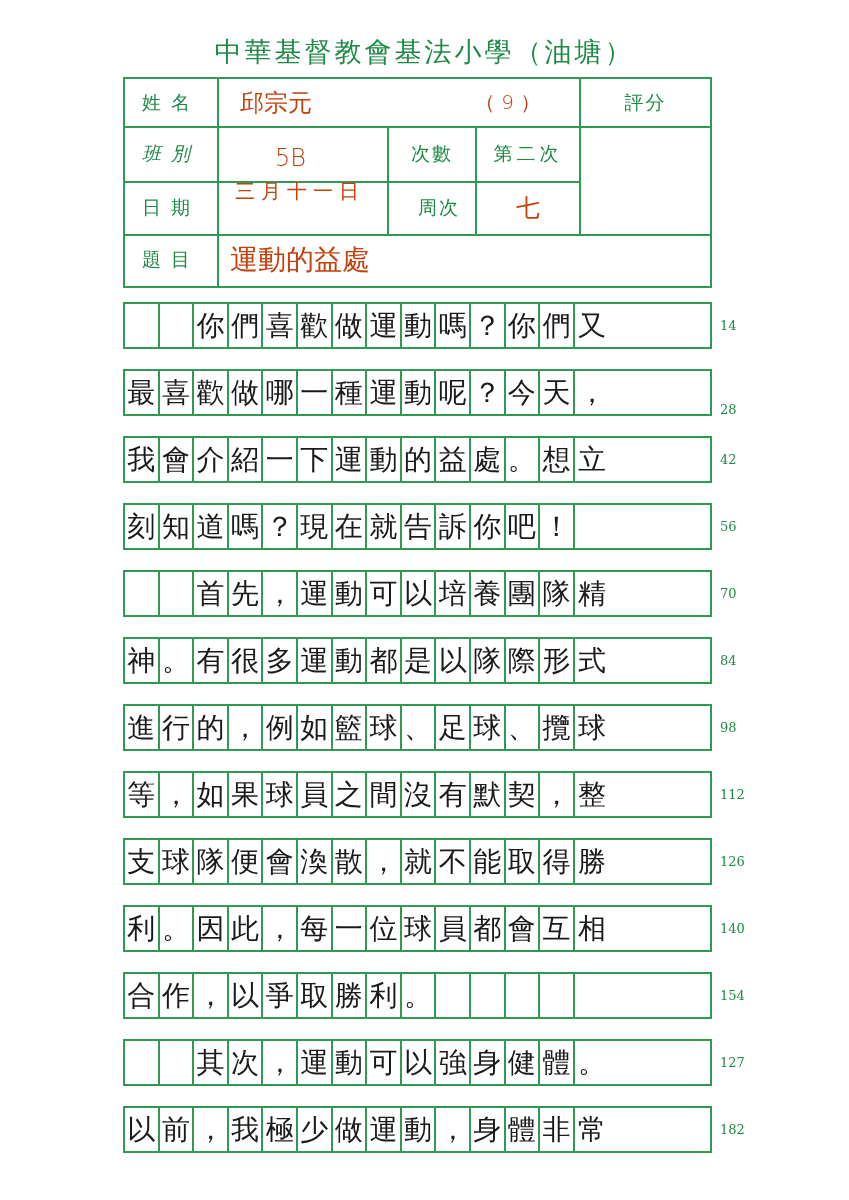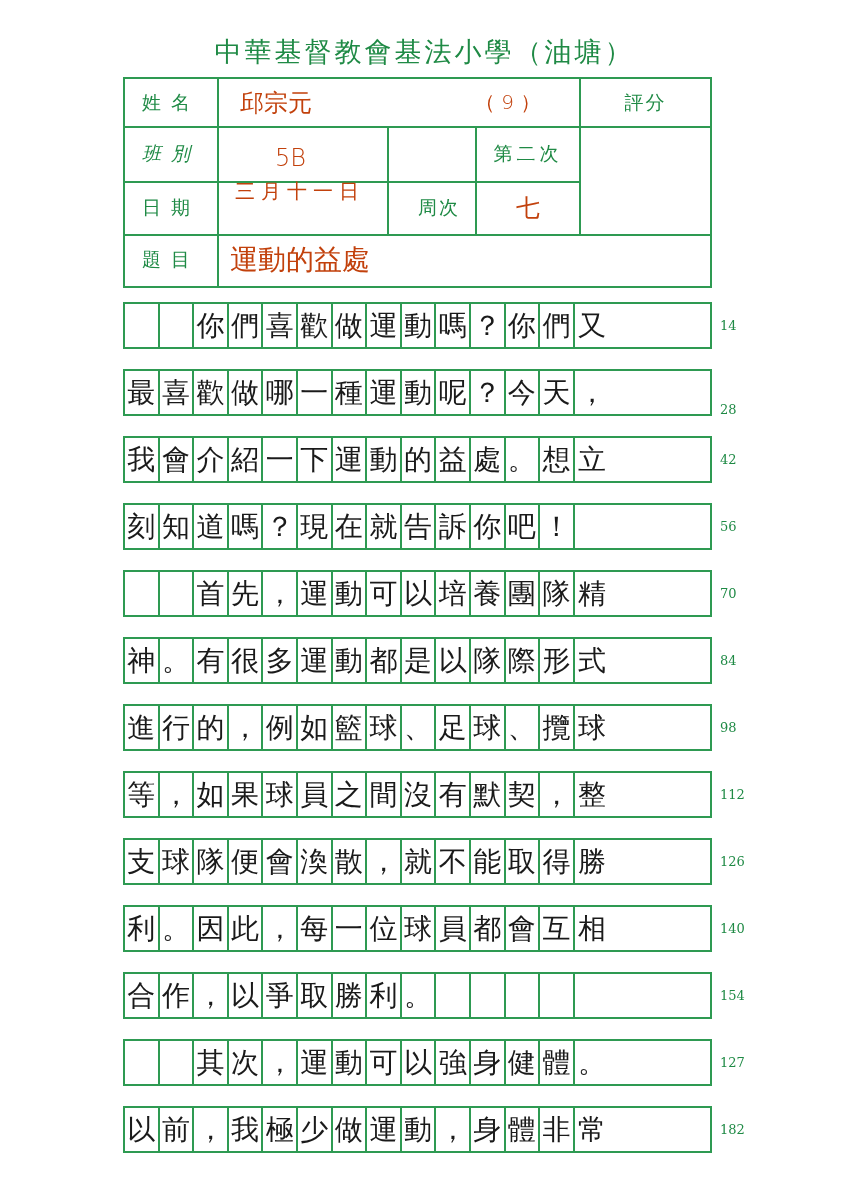--- a/index.html
+++ b/index.html
@@ -55,20 +55,21 @@
   <div class="vline" style="left:262px;top:47px;height:108px;"></div>
   <div class="vline" style="left:350px;top:47px;height:108px;"></div>
 
   <div class="hcell label" style="left:0;top:0;width:92px;height:47px;">姓名</div>
   <div class="hcell hw" style="left:115px;top:0;width:200px;height:47px;">邱宗元</div>
   <div class="hcell hw" style="left:350px;top:0;width:100px;height:47px;font-size:20px;">（ 9 ）</div>
   <div class="hcell label" style="left:456px;top:0;width:129px;height:47px;letter-spacing:2px;">評分</div>
 
   <div class="hcell label" style="left:0;top:47px;width:92px;height:55px;font-style:italic;">班別</div>
   <div class="hcell hw" style="left:118px;top:47px;width:140px;height:64px;margin-left:32px;">5B</div>
+  <div class="hcell label" style="left:264px;top:47px;width:86px;height:55px;letter-spacing:2px;">次數</div>
   <div class="hcell label" style="left:352px;top:47px;width:102px;height:55px;letter-spacing:4px;">第二次</div>
 
   <div class="hcell label" style="left:0;top:102px;width:92px;height:53px;">日期</div>
   <div class="hcell hw" style="left:110px;top:86px;width:150px;height:53px;letter-spacing:6px;font-size:20px;">三月十一日</div>
   <div class="hcell label" style="left:264px;top:102px;width:100px;height:53px;letter-spacing:2px;">周次</div>
   <div class="hcell hw" style="left:352px;top:102px;width:102px;height:53px;justify-content:center;">七</div>
 
   <div class="hcell label" style="left:0;top:155px;width:92px;height:52px;">題目</div>
   <div class="hcell hw" style="left:105px;top:155px;width:300px;height:52px;font-size:28px;">運動的益處</div>
 </div>

